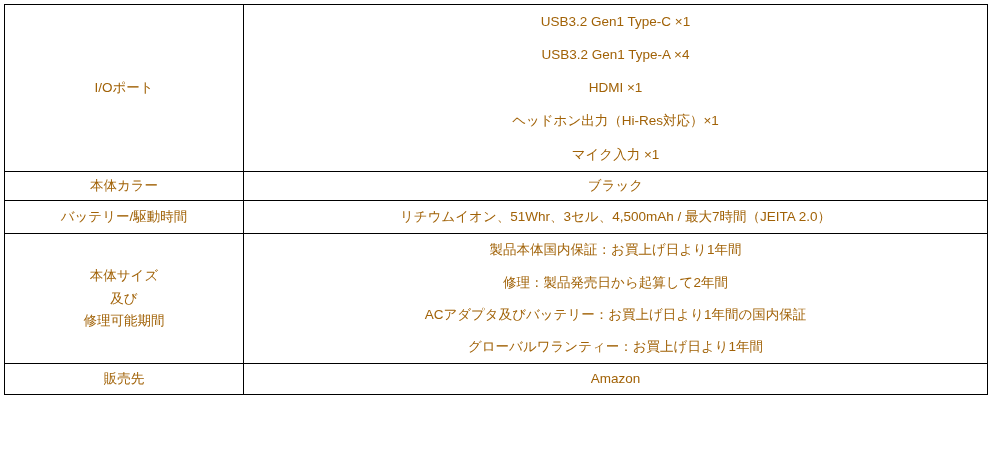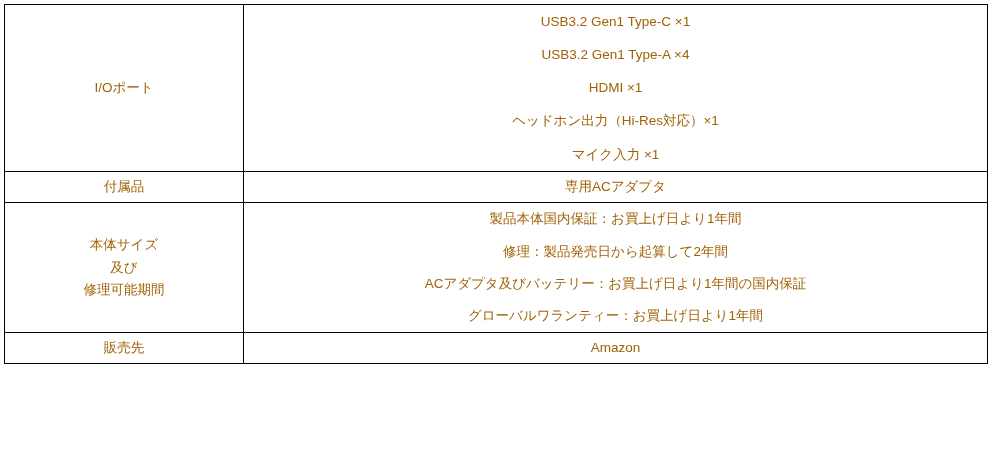--- a/index.html
+++ b/index.html
@@ -75,23 +75,27 @@
         <td class="value-cell">
           <div class="multi-line io">
             <div>USB3.2 Gen1 Type-C ×1</div>
             <div>USB3.2 Gen1 Type-A ×4</div>
             <div>HDMI ×1</div>
             <div>ヘッドホン出力（Hi-Res対応）×1</div>
             <div>マイク入力 ×1</div>
           </div>
         </td>
       </tr>
-      <tr class="row-accessory">
-        <td class="label-cell">付属品</td>
-        <td class="value-cell">専用ACアダプタ</td>
+      <tr class="row-color">
+        <td class="label-cell">本体カラー</td>
+        <td class="value-cell">ブラック</td>
+      </tr>
+      <tr class="row-battery">
+        <td class="label-cell">バッテリー/駆動時間</td>
+        <td class="value-cell">リチウムイオン、51Whr、3セル、4,500mAh / 最大7時間（JEITA 2.0）</td>
       </tr>
       <tr class="row-warranty">
         <td class="label-cell">
           <div class="label-lines">
             <div>本体サイズ</div>
             <div>及び</div>
             <div>修理可能期間</div>
           </div>
         </td>
         <td class="value-cell">

